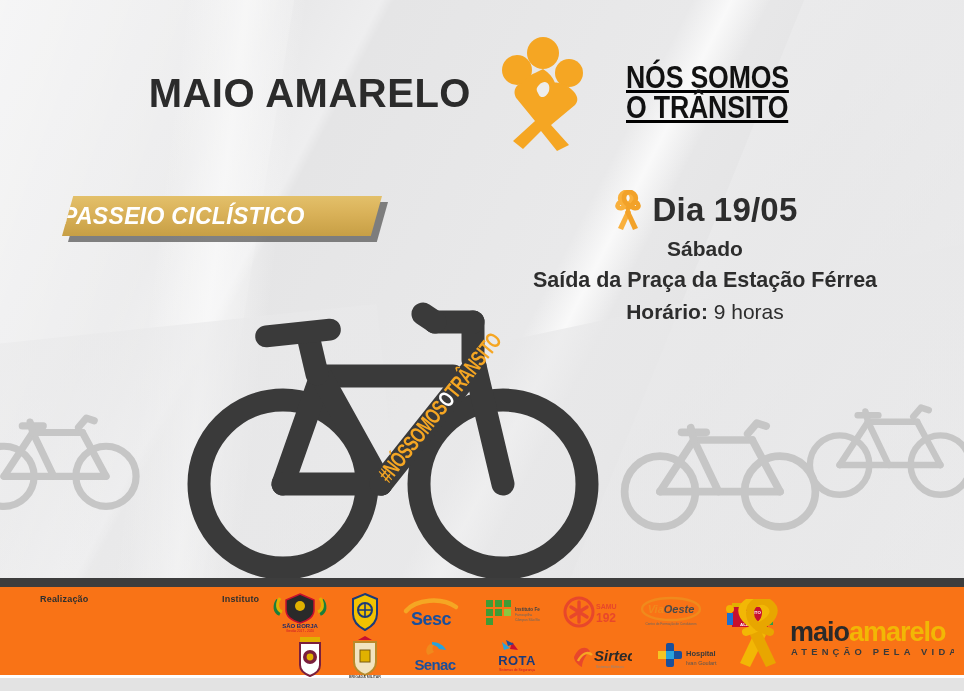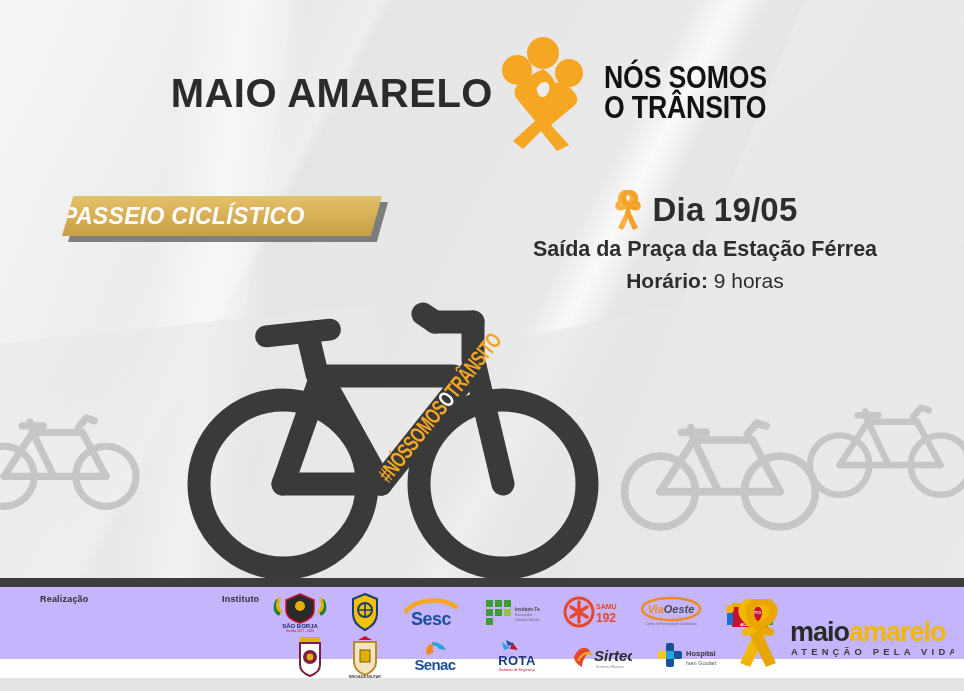--- a/index.html
+++ b/index.html
@@ -42,33 +42,33 @@
   
   .ghost{position:absolute;opacity:1;}
   .ghost svg{display:block;}
 
   
   #main-bike{position:absolute;left:185px;top:300px;}
 
   
   #header{
     position:absolute;left:0;top:28px;width:964px;height:130px;
-    display:flex;align-items:center;justify-content:center;gap:2px;
+    display:flex;align-items:center;justify-content:center;gap:24px;
   }
   .mt-block{text-align:right;line-height:1;}
   .mt-line1{
     font-size:40px;font-weight:bold;letter-spacing:.5px;color:#2b2b2b;
     font-family:"Liberation Sans","DejaVu Sans",sans-serif;
   }
   .mt-line2{
     margin-top:6px;font-size:27px;font-weight:bold;color:#2b2b2b;
   }
   .mt-line2 .em{font-size:19px;letter-spacing:.5px;}
   .logo-mark{width:96px;height:120px;flex:0 0 auto;}
-  .ns-block{line-height:.97;margin-left:11px;}
+  .ns-block{line-height:.97;margin-left:11px;text-decoration:underline;}
   .ns-line{
     font-size:31px;font-weight:bold;color:#111;letter-spacing:-0.2px;
     transform:scaleX(.86);transform-origin:left center;white-space:nowrap;
   }
 
   
   #banner{
     position:absolute;left:62px;top:196px;width:320px;height:44px;
   }
   #banner .shadow{
@@ -96,21 +96,21 @@
   .date-txt{font-size:33px;font-weight:bold;letter-spacing:.2px;color:#2d2d2d;}
   .ev-line{font-size:21px;font-weight:bold;margin-top:7px;color:#2d2d2d;}
   .ev-line.lg{font-size:21.5px;}
   .ev-time{font-size:21px;margin-top:7px;color:#2d2d2d;}
   .ev-time b{font-weight:bold;}
   .ev-time span{font-weight:normal;}
 
   
   #divider{position:absolute;left:0;top:578px;width:964px;height:9px;background:#3d3d3d;}
   #footer{
-    position:absolute;left:0;top:587px;width:964px;height:72px;background:#c4b5fd;
+    position:absolute;left:0;top:587px;width:964px;height:88px;background:#f97316;
   }
   #footer-strip{position:absolute;left:0;top:678px;width:964px;height:13px;background:#e3e3e3;}
 
   .foot-label{
     position:absolute;font-size:9px;font-weight:bold;color:#2f2f2f;letter-spacing:.2px;
   }
   #lbl-realizacao{left:40px;top:7px;}
   #lbl-apoiadores{left:222px;top:7px;}
 
   #fronteira{position:absolute;left:24px;top:14px;width:180px;height:62px;}
@@ -242,20 +242,21 @@
             <path d="M15 17 L5 38 L10 40 L18 22 Z" fill="#F9B03C"></path>
             <path d="M15 17 L25 38 L20 40 L12 22 Z" fill="#F2A229"></path>
             <path d="M15 18 C8 14 5 8 9 4 C13 0 19 2 19 8 C19 13 14 16 9 18
                      C5 19 3 16 6 13" stroke="#F9B03C" stroke-width="4.6" fill="none" stroke-linecap="round"></path>
             <path d="M15 18 C22 14 25 8 21 4 C17 0 11 2 11 8 C11 13 16 16 21 18
                      C25 19 27 16 24 13" stroke="#F2A229" stroke-width="4.6" fill="none" stroke-linecap="round"></path>
           </svg>
         </span>
         <span class="date-txt">Dia 19/05</span>
       </div>
+      <div class="ev-line">Sábado</div>
       <div class="ev-line lg">Saída da Praça da Estação Férrea</div>
       <div class="ev-time">
         <b>Horário:</b>
         <span>9 horas</span>
       </div>
     </div>
   </div>
 
   <div id="divider"></div>
 

